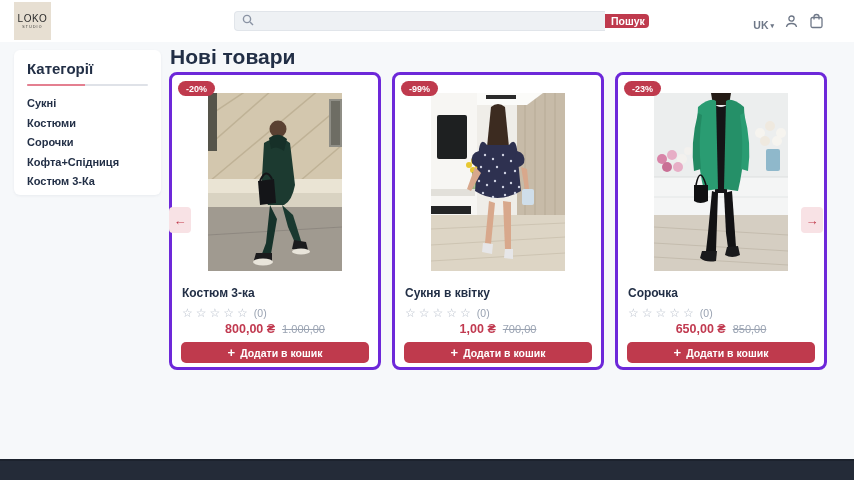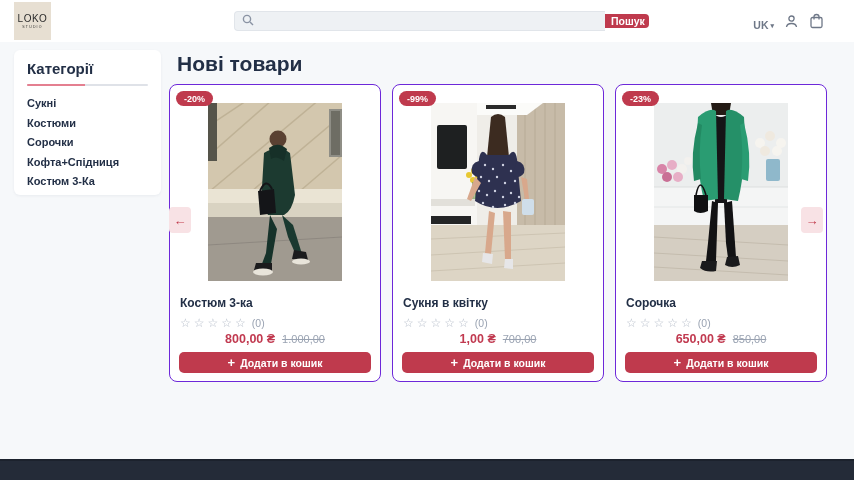--- a/index.html
+++ b/index.html
@@ -28,24 +28,24 @@
   .content { position:absolute; left:0; top:42px; width:854px; height:417px; background:#f6f8fa; }
 
   .sidebar { position:absolute; left:14px; top:8px; width:147px; height:145px; background:#fff; border-radius:6px; box-shadow:0 1px 3px rgba(25,34,60,.06); padding:10px 13px; }
   .sidebar h2 { margin:0 0 7px 0; font-size:15px; font-weight:bold; color:#222f46; }
   .divider { height:2px; background:#dfe2e8; border-radius:1px; overflow:hidden; }
   .divider-accent { display:block; width:58px; height:2px; background:#e47f90; }
   .cat-list { list-style:none; margin:8px 0 0 0; padding:0; }
   .cat-list li { font-size:11px; font-weight:bold; color:#222f46; line-height:19.5px; cursor:pointer; }
 
   .main { position:absolute; left:169px; top:2px; width:658px; }
-  .main h1 { margin:8px; font-size:21px; line-height:24px; font-weight:bold; color:#222f46; }
+  .main h1 { margin:1px; font-size:21px; line-height:24px; font-weight:bold; color:#222f46; }
   .cards { display:flex; gap:11px; margin-top:3px; }
 
-  .card { position:relative; width:212px; height:298px; background:#fff; border:1px solid #6d28d9; border-radius:8px; }
+  .card { position:relative; width:212px; height:298px; background:#fff; border:3px solid #6d28d9; border-radius:8px; }
   .badge { position:absolute; left:6px; top:6px; background:#bf3a4d; color:#fff; font-size:9px; font-weight:bold; padding:2.5px 8px; border-radius:9px; z-index:2; }
   .pimg { width:134px; height:178px; margin:18px auto 0; overflow:hidden; cursor:pointer; }
   .ptitle { margin:15px 10px 0; font-size:12px; font-weight:bold; color:#222f46; cursor:pointer; }
   .stars { margin:6px 10px 0; display:flex; align-items:center; }
   .star { color:#b9c0cc; font-size:12px; margin-right:3px; }
   .rcount { font-size:10.5px; color:#9aa3b2; margin-left:3px; }
   .prices { margin:2px 10px 0; display:flex; align-items:baseline; gap:7px;justify-content:center; }
   .price { font-size:12.5px; font-weight:bold; color:#c13a50; }
   .old-price { font-size:11px; color:#9aa3b2; text-decoration:line-through; }
   .cart-btn { display:flex; align-items:center; justify-content:center; gap:5px; margin:6px 9px 0; width:calc(100% - 18px); height:21px; background:#bf3a4d; border:none; border-radius:5px; color:#fff; font-family:inherit; font-size:10.5px; font-weight:bold; cursor:pointer; }

